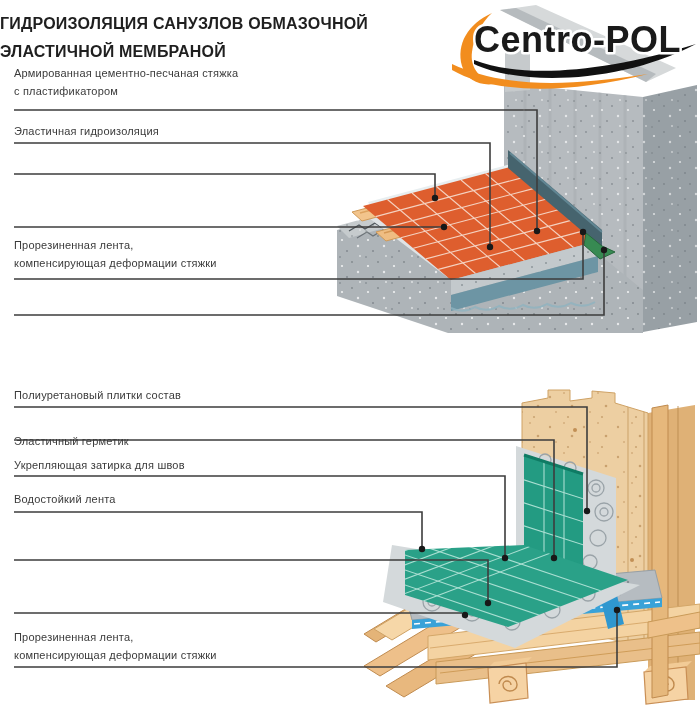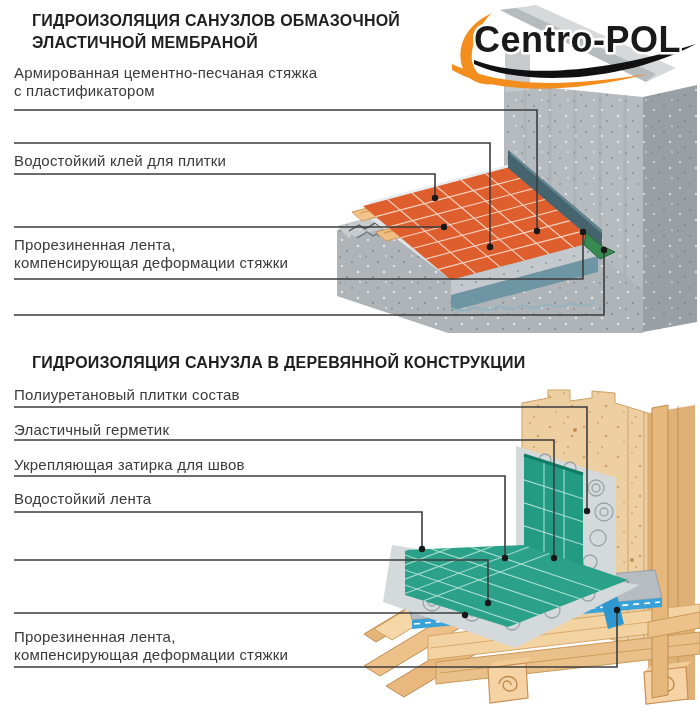--- a/index.html
+++ b/index.html
@@ -1,21 +1,21 @@
 <!DOCTYPE html>
 <html><head>
 <meta charset="utf-8">
 <style>
   html,body{margin:0;padding:0;background:#ffffff;}
   #stage{position:relative;width:700px;height:714px;background:#ffffff;overflow:hidden;
          font-family:"Liberation Sans",sans-serif;}
   #art{position:absolute;left:0;top:0;}
-  .title{position:absolute;left:32px;font-weight:700;font-size:16px;line-height:22px;
+  .title{position:absolute;left:0;font-weight:700;font-size:16px;line-height:28px;
          color:#1f1f1f;letter-spacing:.2px;white-space:pre-line;}
-  .lbl{position:absolute;left:14px;font-size:15px;line-height:18px;color:#3a3a3a;
+  .lbl{position:absolute;left:14px;font-size:11px;line-height:18px;color:#3a3a3a;
        letter-spacing:.2px;white-space:pre-line;}
 </style>
 </head>
 <body>
 
 <div id="stage">
 
 <svg id="art" width="700" height="714" viewBox="0 0 700 714" xmlns="http://www.w3.org/2000/svg">
   <defs>
     <pattern id="spk" width="26" height="26" patternUnits="userSpaceOnUse">
@@ -284,25 +284,24 @@
     <circle cx="488" cy="603" r="3.2"></circle>
         <circle cx="465" cy="615" r="3.2"></circle>
     <circle cx="617" cy="610" r="3.2"></circle>
   </g>
 </svg>
 
 <div class="title" style="top:10px;max-width:440px">ГИДРОИЗОЛЯЦИЯ САНУЗЛОВ ОБМАЗОЧНОЙ
 ЭЛАСТИЧНОЙ МЕМБРАНОЙ</div>
 <div class="lbl" style="top:64px">Армированная цементно-песчаная стяжка
 с пластификатором</div>
-<div class="lbl" style="top:152px">Водостойкий клей для плитки</div>
+<div class="lbl" style="top:122px">Эластичная гидроизоляция</div>
 <div class="lbl" style="top:236px">Прорезиненная лента,
 компенсирующая деформации стяжки</div>
 
-<div class="title" style="top:352px;max-width:560px">ГИДРОИЗОЛЯЦИЯ САНУЗЛА В ДЕРЕВЯННОЙ КОНСТРУКЦИИ</div>
 <div class="lbl" style="top:386px">Полиуретановый плитки состав</div>
-<div class="lbl" style="top:421px">Эластичный герметик</div>
+<div class="lbl" style="top:432px">Эластичный герметик</div>
 <div class="lbl" style="top:456px">Укрепляющая затирка для швов</div>
 <div class="lbl" style="top:490px">Водостойкий лента</div>
 <div class="lbl" style="top:628px">Прорезиненная лента,
 компенсирующая деформации стяжки</div>
 
 </div>
 
 </body></html>

